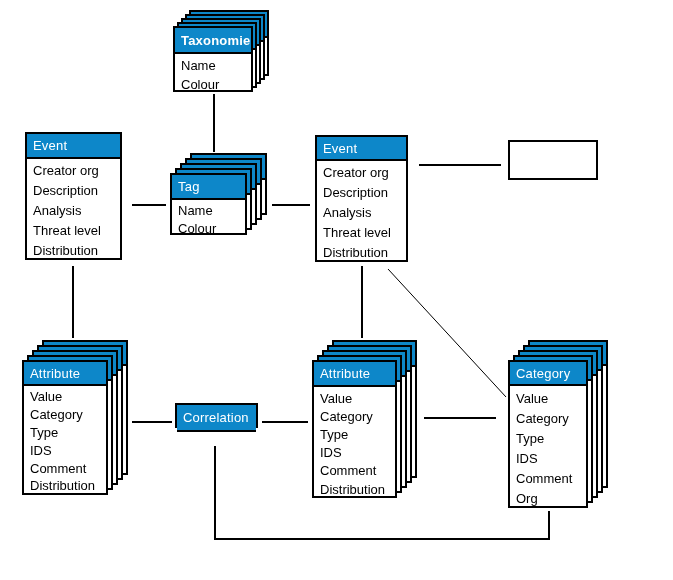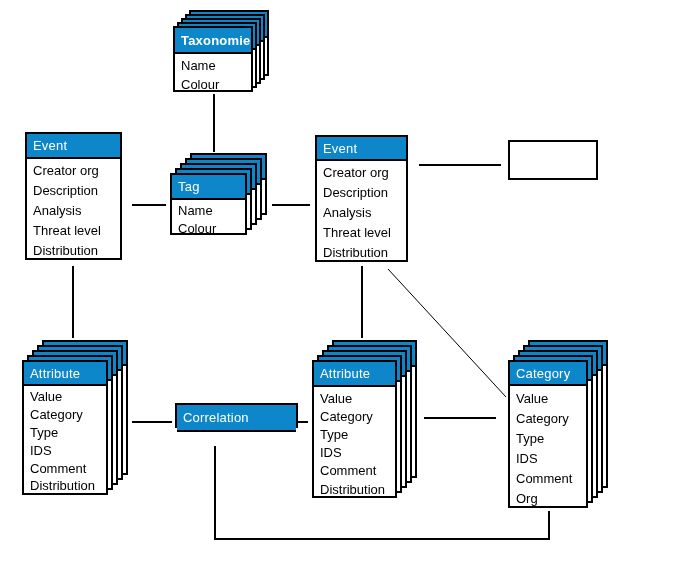--- a/index.html
+++ b/index.html
@@ -132,21 +132,21 @@
         <div class="field">Value</div>
         <div class="field">Category</div>
         <div class="field">Type</div>
         <div class="field">IDS</div>
         <div class="field">Comment</div>
         <div class="field">Distribution</div>
       </div>
     </div>
   </div>
 
-  <div class="node" style="left:175px;top:403px;width:83px;height:25px;padding-left:40px;--hh:27px;">
+  <div class="node" style="left:175px;top:403px;width:83px;height:25px;--hh:27px;">
     <div class="card">
       <div class="card-header">Correlation</div>
       <div class="card-body"></div>
     </div>
   </div>
 
   <div class="node" style="left:312px;top:360px;width:85px;height:138px;--hh:25px;--row:18.2px;">
     <div class="ghost g4"></div>
     <div class="ghost g3"></div>
     <div class="ghost g2"></div>

